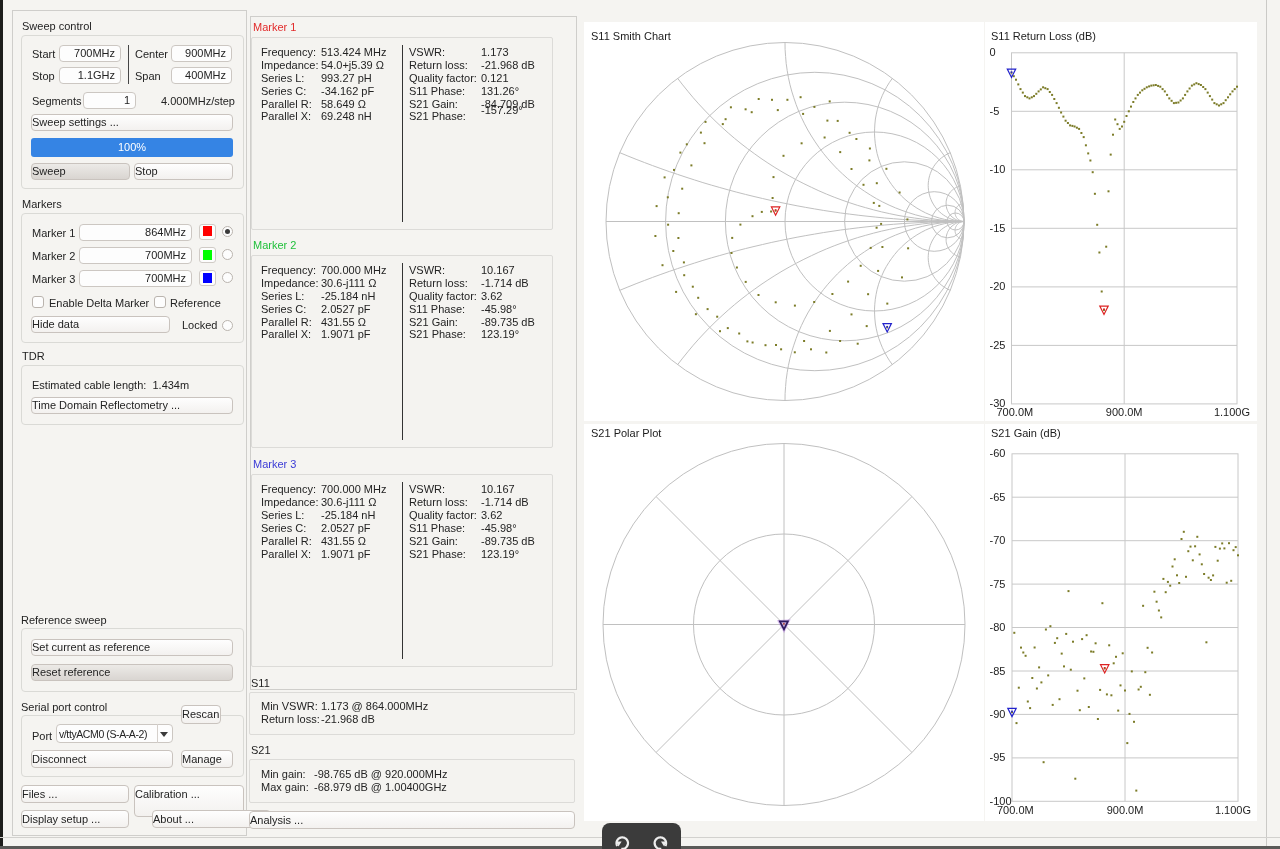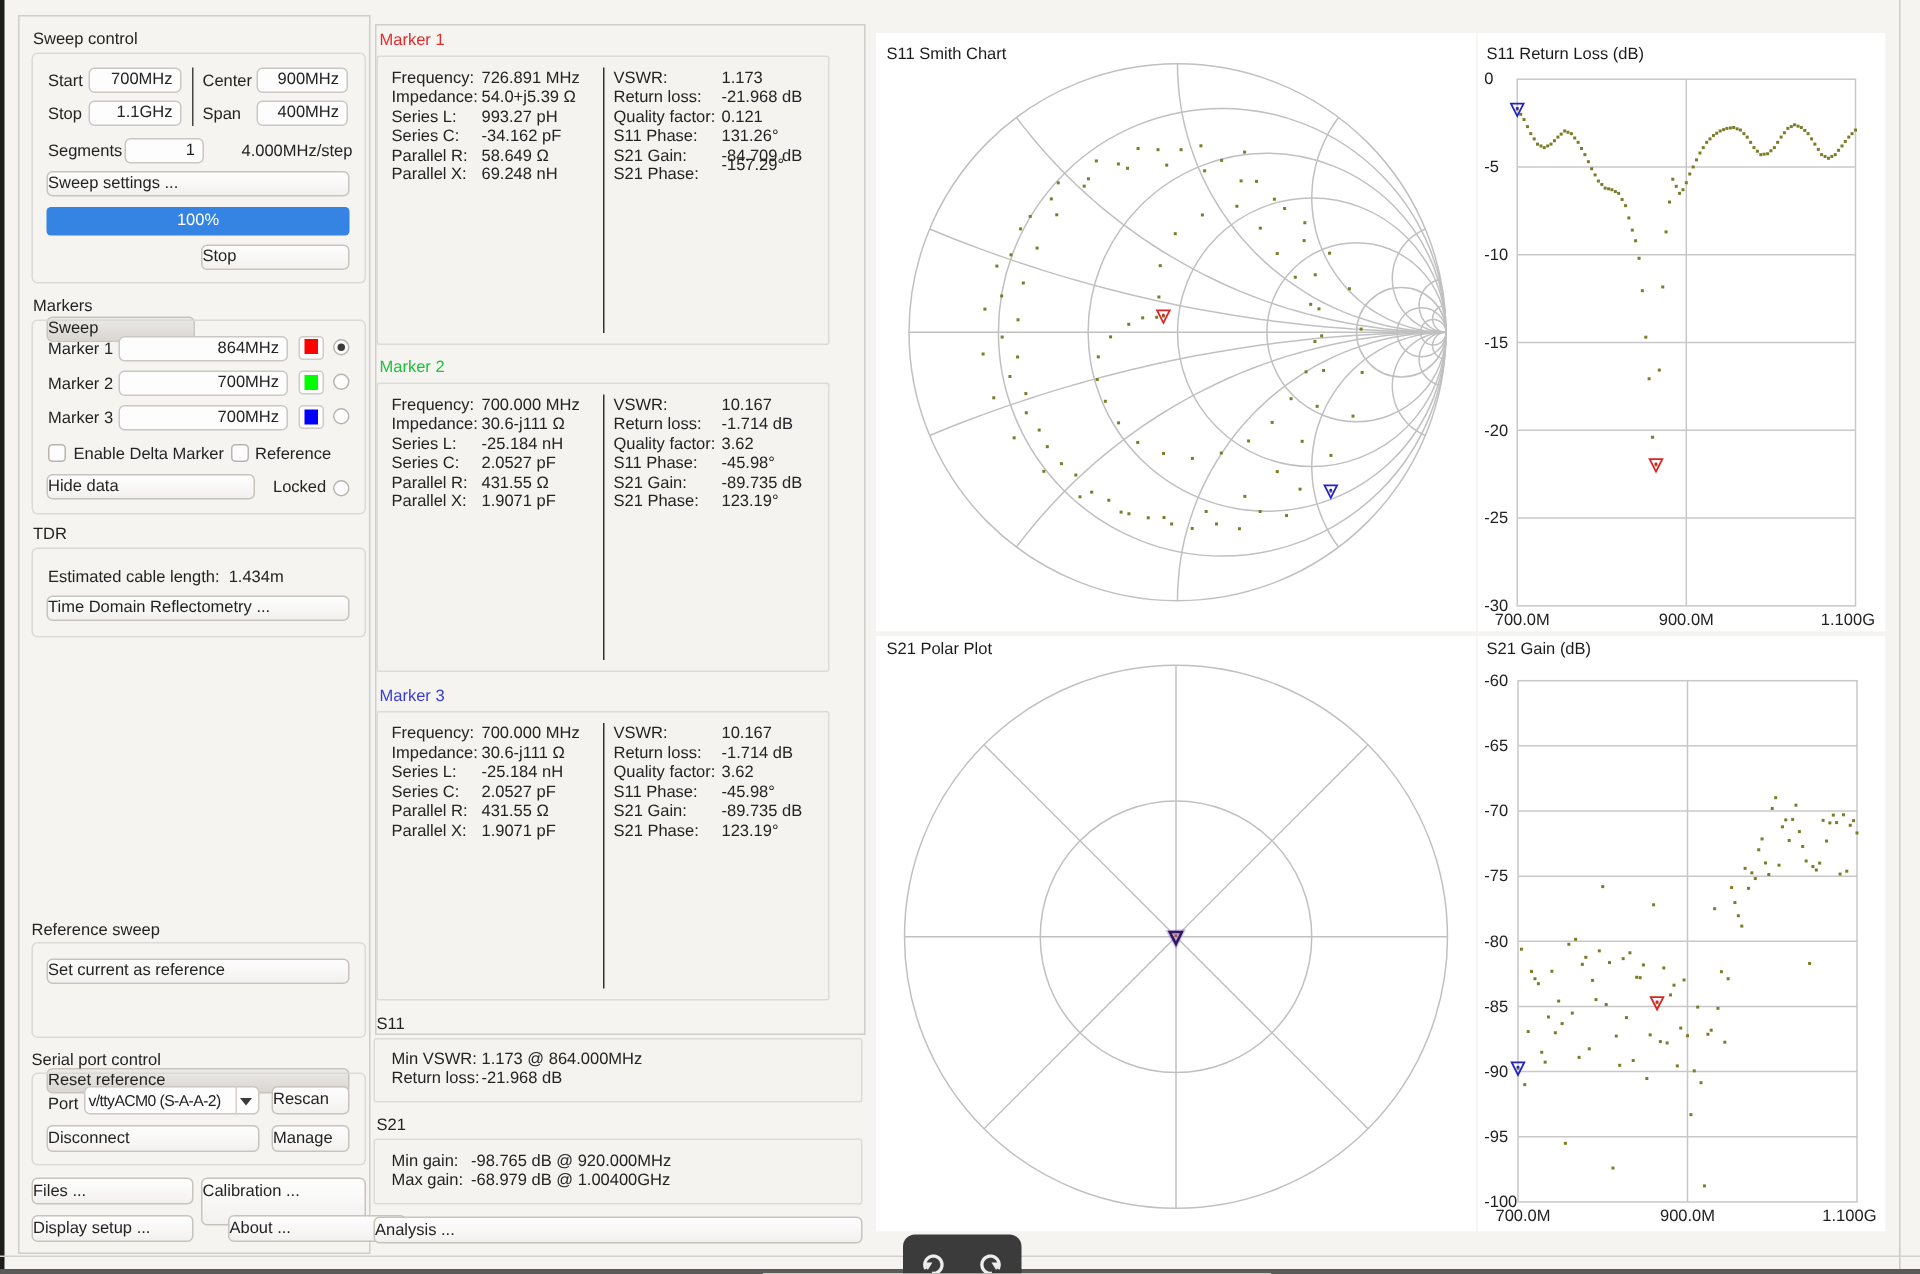--- a/index.html
+++ b/index.html
@@ -2,21 +2,21 @@
 <html><head><meta charset="utf-8"><style>
 * { box-sizing: border-box; }
 html,body { margin:0; padding:0; }
 body { width:1280px; height:849px; background:#f5f4f1; position:relative; overflow:hidden;
   font-family:"Liberation Sans",sans-serif; font-size:11px; color:#232323; }
 .abs { position:absolute; }
 .panel { border:1px solid #cfcecb; }
 .group { border:1px solid #dadad6; border-radius:4px; }
 .btn { background:linear-gradient(#fefefe,#f3f1ef); border:1px solid #c9c3be; border-radius:4px;
   line-height:15px; }
-.btnp { background:linear-gradient(#eceae7,#d9d5d1);margin-top:48px; }
+.btnp { background:linear-gradient(#eceae7,#d9d5d1); }
 .input { background:#fdfdfd; border:1px solid #ccc7c2; border-radius:4px; text-align:right;
   padding-right:5px; line-height:15px; }
 .mtitle { font-size:11px; }
 .mbox { background:#f4f3f0; border:1px solid #dcdbd8; border-radius:2px; }
 .chk { width:12px; height:12px; background:#fdfdfd; border:1px solid #bab4ae; border-radius:3px; }
 .radio { width:11px; height:11px; background:#fdfdfd; border:1px solid #bab4ae; border-radius:50%; }
 .ctitle { font-size:11px; color:#1c1c1c; }
 </style></head><body>
 <div class="abs" style="left:0;top:0;width:3px;height:849px;background:#1d1d1b"></div>
 
@@ -72,32 +72,32 @@
 <div class="abs" style="left:21px;top:614px">Reference sweep</div>
 <div class="abs group" style="left:21px;top:628px;width:223px;height:64px"></div>
 <div class="abs btn" style="left:31px;top:639px;width:202px;height:17px">Set current as reference</div>
 <div class="abs btn btnp" style="left:31px;top:664px;width:202px;height:17px">Reset reference</div>
 <div class="abs" style="left:21px;top:701px">Serial port control</div>
 <div class="abs group" style="left:21px;top:715px;width:223px;height:62px"></div>
 <div class="abs" style="left:32px;top:730px">Port</div>
 <div class="abs input" style="left:56px;top:724px;width:117px;height:19px;text-align:left;padding-left:2px;padding-right:0;overflow:hidden;letter-spacing:-0.4px;font-size:10.5px;white-space:nowrap;line-height:19px">v/ttyACM0 (S-A-A-2)</div>
 <div class="abs" style="left:157px;top:724px;width:1px;height:19px;background:#d5d0cb"></div>
 <div class="abs" style="left:160px;top:732px;width:0;height:0;border-left:4px solid transparent;border-right:4px solid transparent;border-top:5px solid #3a3a3a"></div>
-<div class="abs btn" style="left:181px;top:724px;width:52px;height:19px;line-height:17px">Rescan</div>
+<div class="abs btn" style="left:181px;top:705px;width:40px;height:19px;line-height:17px">Rescan</div>
 <div class="abs btn" style="left:31px;top:750px;width:142px;height:18px;line-height:16px">Disconnect</div>
 <div class="abs btn" style="left:181px;top:750px;width:52px;height:18px;line-height:16px">Manage</div>
 <div class="abs btn" style="left:21px;top:785px;width:108px;height:18px;line-height:16px">Files ...</div>
 <div class="abs btn" style="left:134px;top:785px;width:110px;height:32px;line-height:16px">Calibration ...</div>
 <div class="abs btn" style="left:21px;top:810px;width:108px;height:18px;line-height:16px">Display setup ...</div>
 <div class="abs btn" style="left:152px;top:810px;width:119px;height:18px;line-height:16px">About ...</div>
 <div class="abs" style="left:250px;top:16px;width:327px;height:674px;border:1px solid #cfcecb"></div>
 <div class="abs mtitle" style="left:253px;top:21px;color:#e22b2b">Marker 1</div>
 <div class="abs mbox" style="left:251px;top:37px;width:302px;height:193px"></div>
 <div class="abs" style="left:261px;top:46px">Frequency:</div>
-<div class="abs" style="left:321px;top:46px">726.891 MHz</div>
+<div class="abs" style="left:321px;top:46px">513.424 MHz</div>
 <div class="abs" style="left:261px;top:59px">Impedance:</div>
 <div class="abs" style="left:321px;top:59px">54.0+j5.39 Ω</div>
 <div class="abs" style="left:261px;top:72px">Series L:</div>
 <div class="abs" style="left:321px;top:72px">993.27 pH</div>
 <div class="abs" style="left:261px;top:85px">Series C:</div>
 <div class="abs" style="left:321px;top:85px">-34.162 pF</div>
 <div class="abs" style="left:261px;top:98px">Parallel R:</div>
 <div class="abs" style="left:321px;top:98px">58.649 Ω</div>
 <div class="abs" style="left:261px;top:110px">Parallel X:</div>
 <div class="abs" style="left:321px;top:110px">69.248 nH</div>

